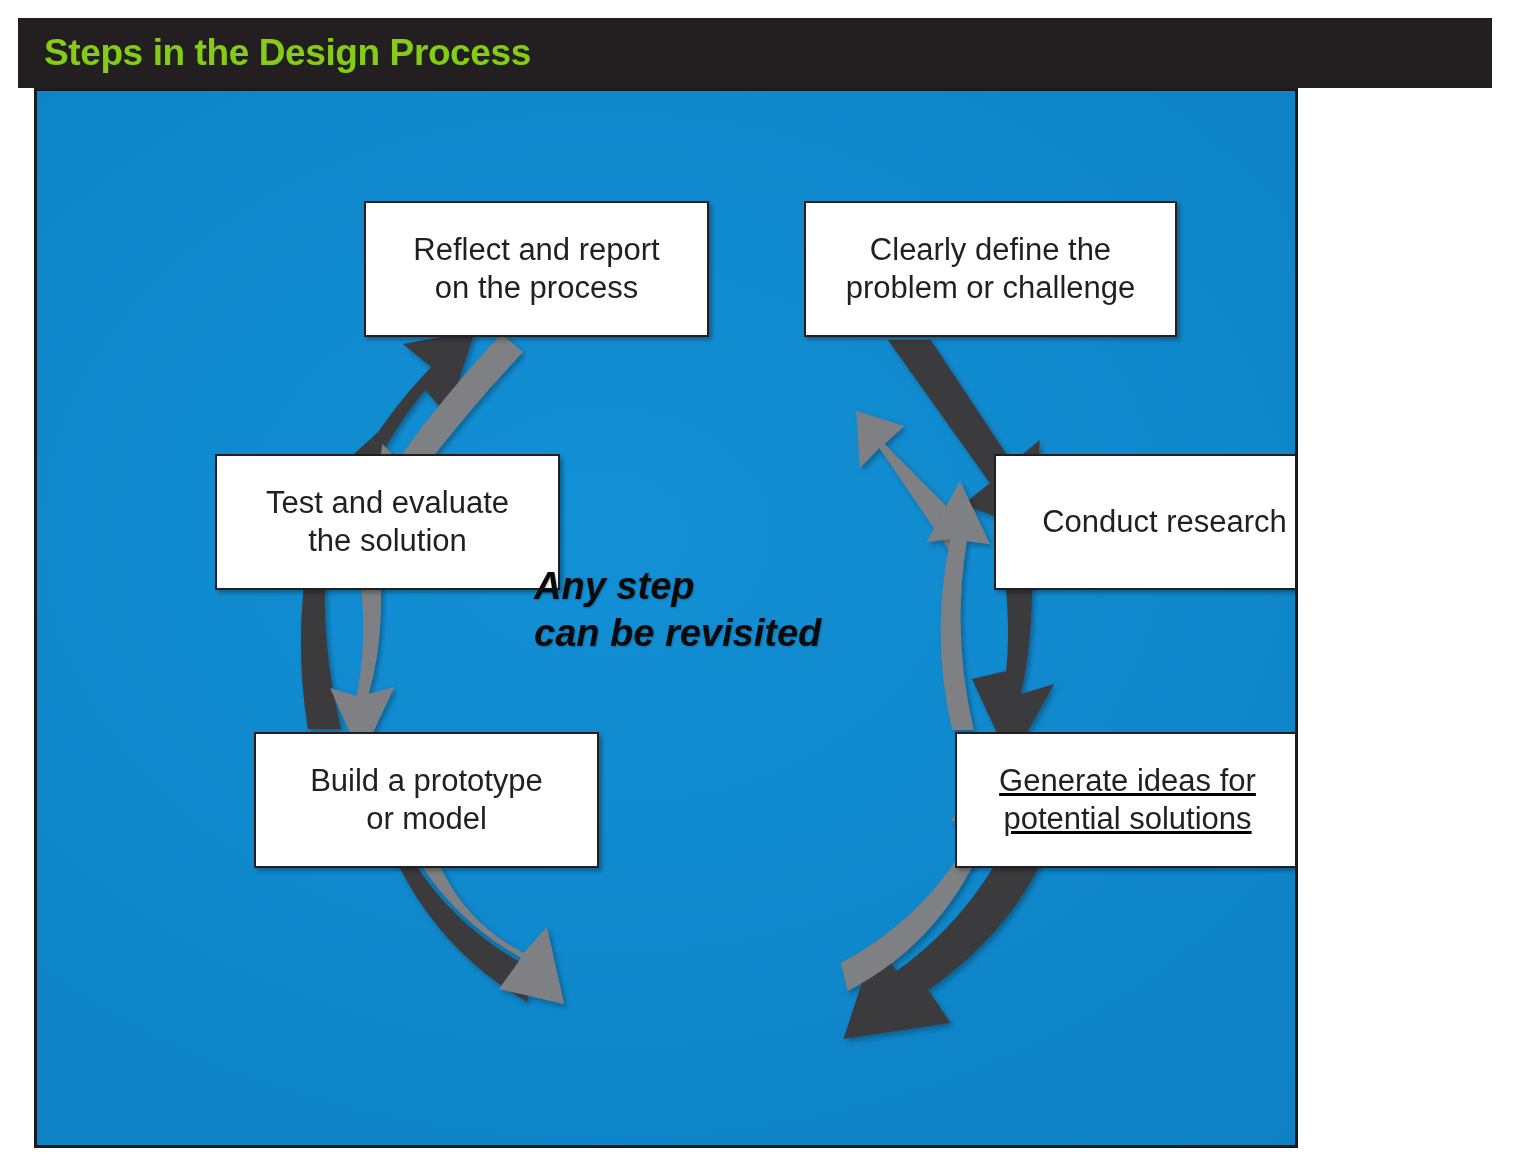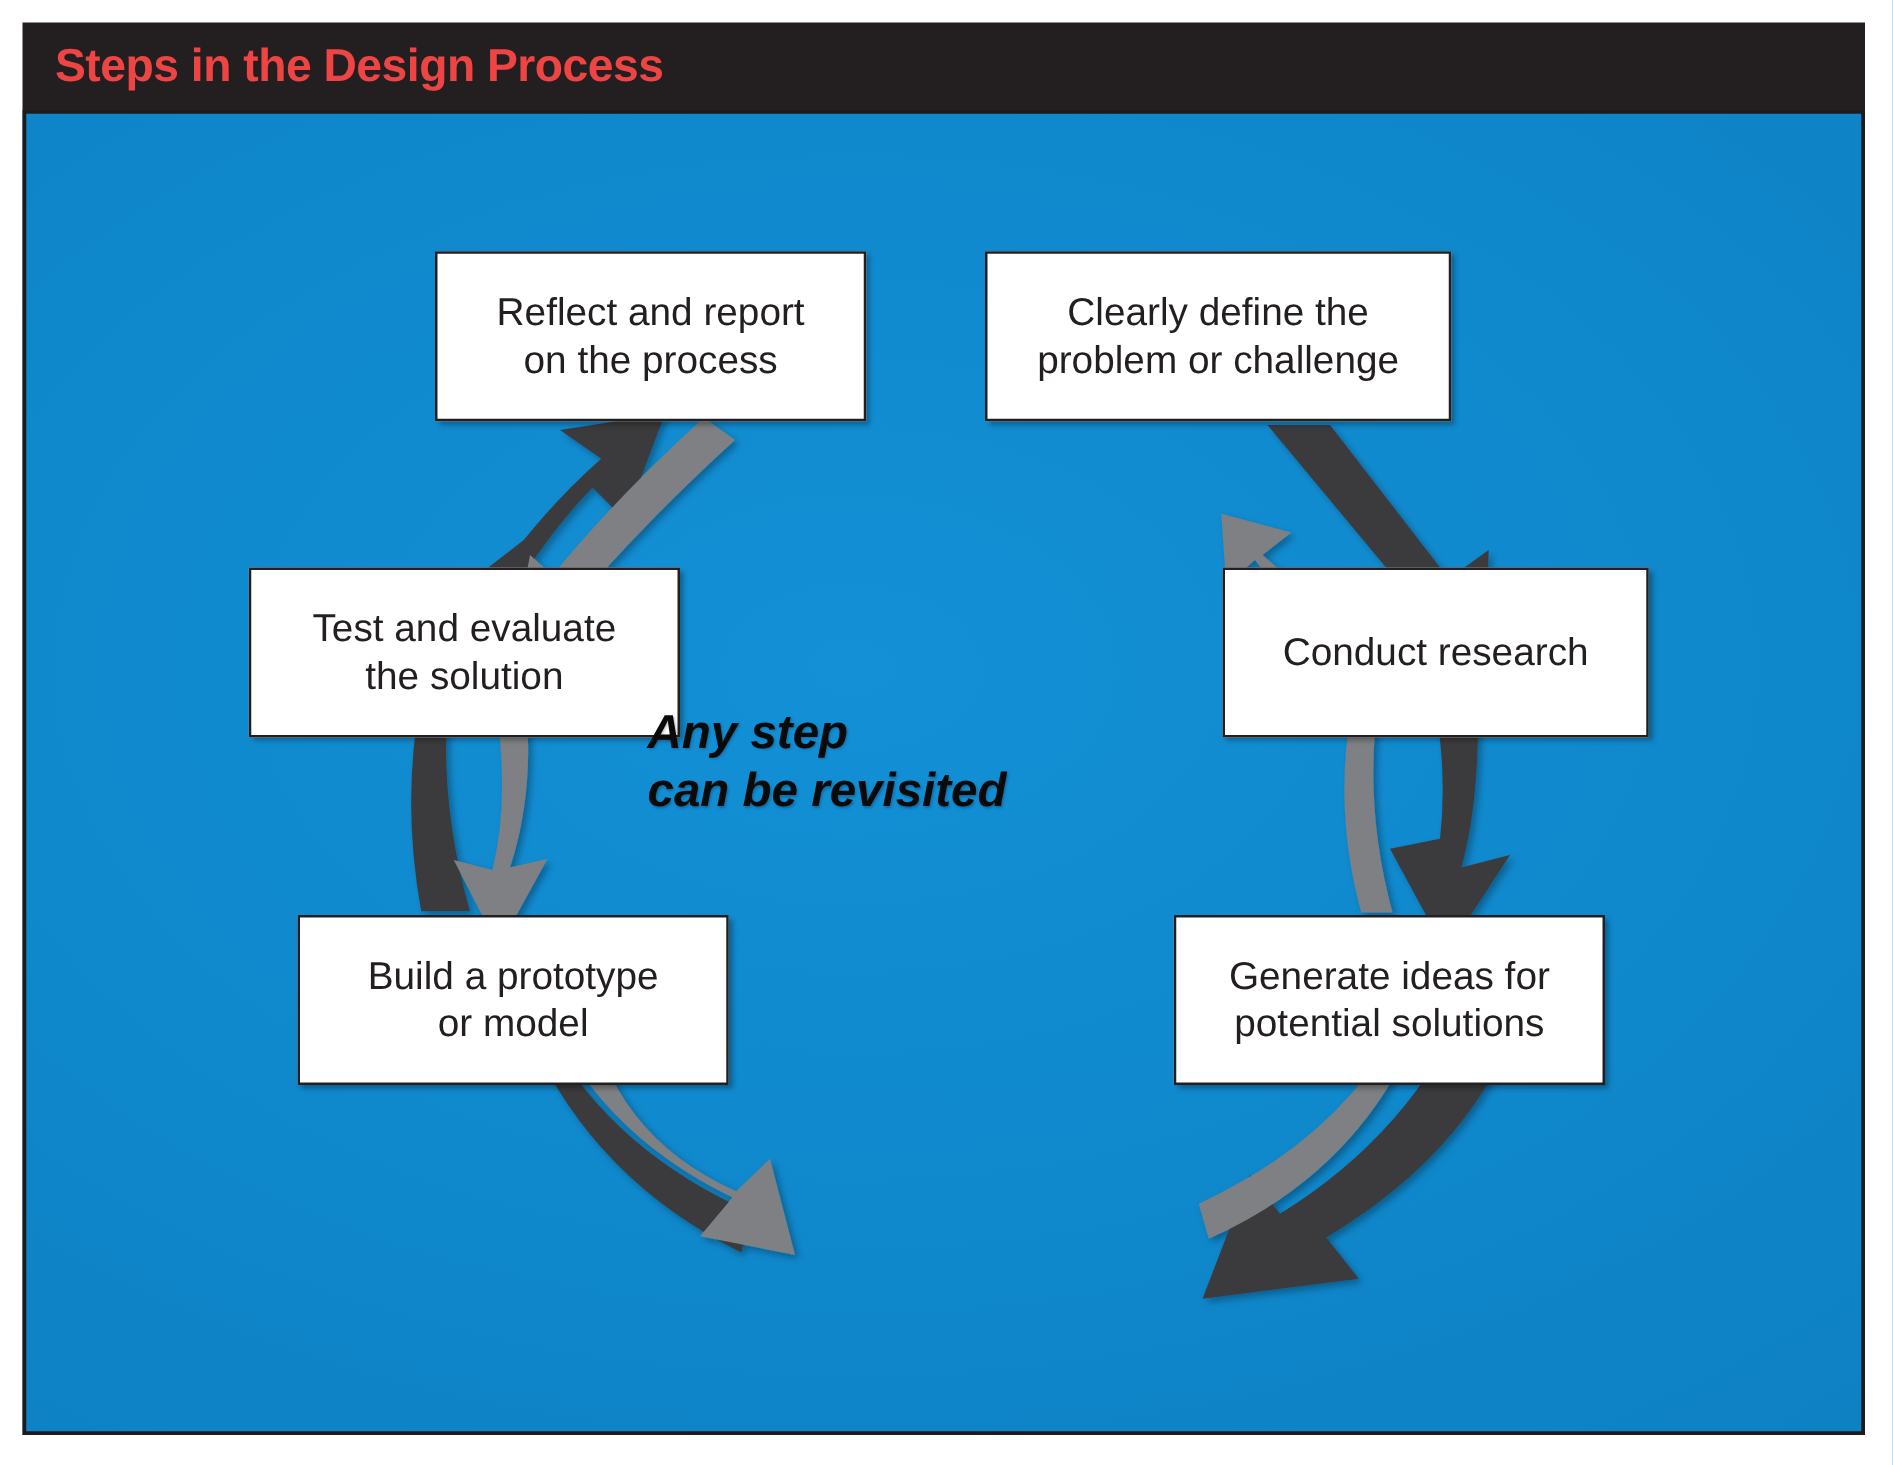--- a/index.html
+++ b/index.html
@@ -31,34 +31,34 @@
     width: 1474px;
     height: 70px;
     background: #231f20;
     box-sizing: border-box;
   }
   #title-text {
     position: absolute;
     left: 26px;
     top: 50%;
     transform: translateY(-50%);
-    color: #ef4444;
+    color: #84cc16;
     font-family: "Liberation Sans", sans-serif;
     font-weight: bold;
     font-size: 37px;
     letter-spacing: -0.4px;
     white-space: nowrap;
   }
 
   
   #panel {
     position: absolute;
-    left: 0;
+    left: 16px;
     top: 70px;
-    width: 1474px;
+    width: 1264px;
     height: 1060px;
     box-sizing: border-box;
     border: 3px solid #1b1b1d;
     background: #1089ce;
     background-image:
       radial-gradient(ellipse 95% 85% at 45% 42%, #1390d6 0%, #0f87cb 55%, #0d7fc0 100%);
     overflow: hidden;
   }
 
   #diagram-svg {
@@ -90,21 +90,21 @@
     padding: 0 10px;
     white-space: pre-line;
   }
 
   
   #box-reflect   { left: 327px; top: 110px;  width: 345px; height: 136px; }
   #box-define    { left: 767px; top: 110px;  width: 373px; height: 136px; }
   #box-test      { left: 178px; top: 363px;  width: 345px; height: 136px; }
   #box-research  { left: 957px; top: 363px;  width: 341px; height: 136px; }
   #box-prototype { left: 217px; top: 641px;  width: 345px; height: 136px; }
-  #box-generate  { left: 918px; top: 641px;  width: 345px; height: 136px; }
+  #box-generate  { left: 918px; top: 641px;  width: 345px; height: 136px; text-decoration: underline; }
   #box-choose    { left: 567px; top: 828px;  width: 341px; height: 136px; }
 
   
   #center-note {
     position: absolute;
     left: 497px;
     top: 472px;
     width: 480px;
     text-align: left;
     color: #0a0a0a;

